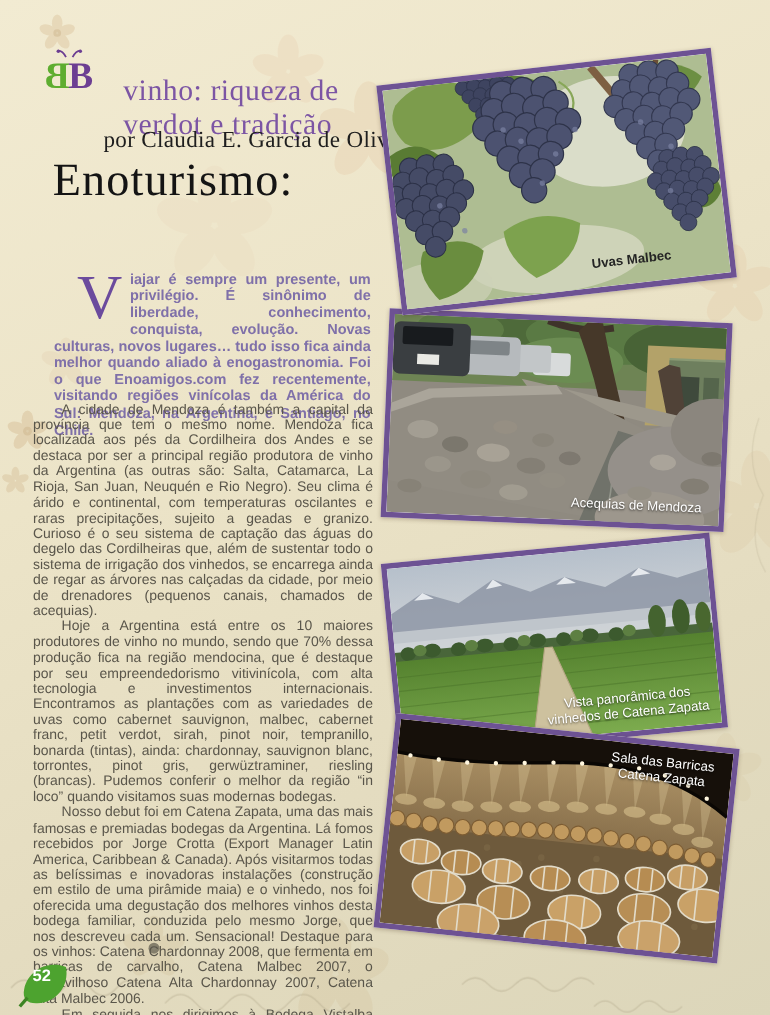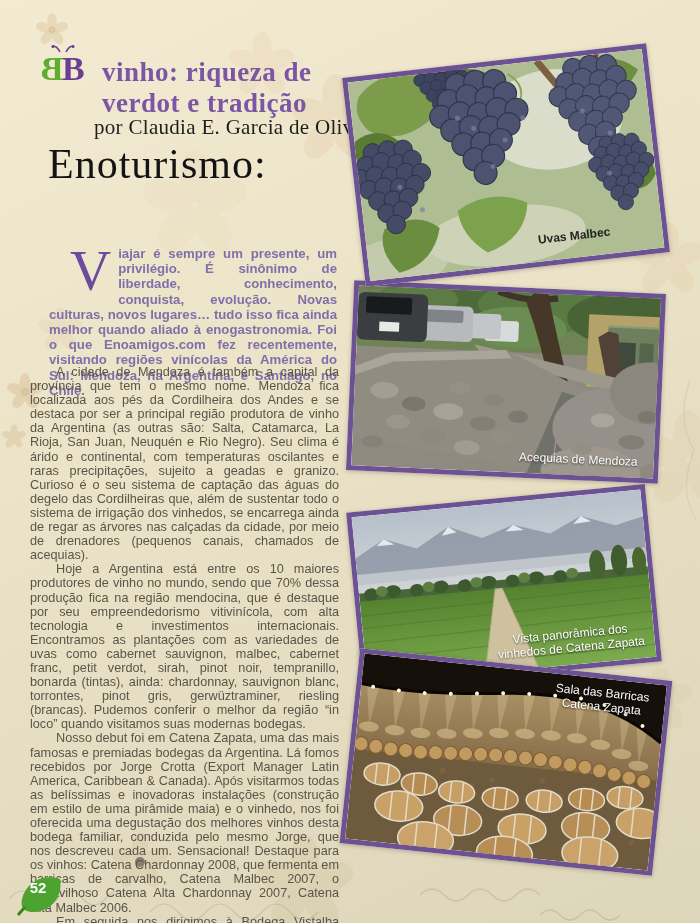--- a/index.html
+++ b/index.html
@@ -1,22 +1,22 @@
 <!DOCTYPE html>
 <html><head>
 <meta charset="utf-8">
 <style>
   html,body{margin:0;padding:0;}
   .page{position:relative;width:700px;height:923px;overflow:hidden;
     background:linear-gradient(155deg,#f2ebd2 0%,#ece4c8 38%,#e4dcc0 70%,#dcd6ba 100%);
     font-family:"Liberation Sans",sans-serif;}
   .decor{position:absolute;left:0;top:0;width:700px;height:923px;}
   .logo{position:absolute;left:42px;top:44px;width:42px;height:42px;}
-  .section-title{position:absolute;left:94px;top:49px;width:262px;margin:8px;
-    font-family:"Liberation Serif",serif;font-weight:700;font-size:27px;line-height:31px;
+  .section-title{position:absolute;left:94px;top:49px;width:262px;margin:18px;
+    font-family:"Liberation Serif",serif;font-weight:400;font-size:27px;line-height:31px;
     letter-spacing:.5px;color:#7c55a4;}
   .section-title span{display:block;}
   .byline{position:absolute;left:94px;top:115px;font-family:"Liberation Serif",serif;
     font-size:21px;color:#1e1e1e;letter-spacing:.3px;}
   .article-title{position:absolute;left:48px;top:140px;margin:0;
     font-family:"Liberation Serif",serif;font-weight:400;font-size:42px;line-height:48px;
     letter-spacing:1px;color:#141414;text-align:right;}
   .article-title span{display:block;}
   .intro{position:absolute;left:49px;top:246px;width:288px;
     font-weight:bold;font-size:13.2px;line-height:15.2px;color:#7f70a9;text-align:justify;}

